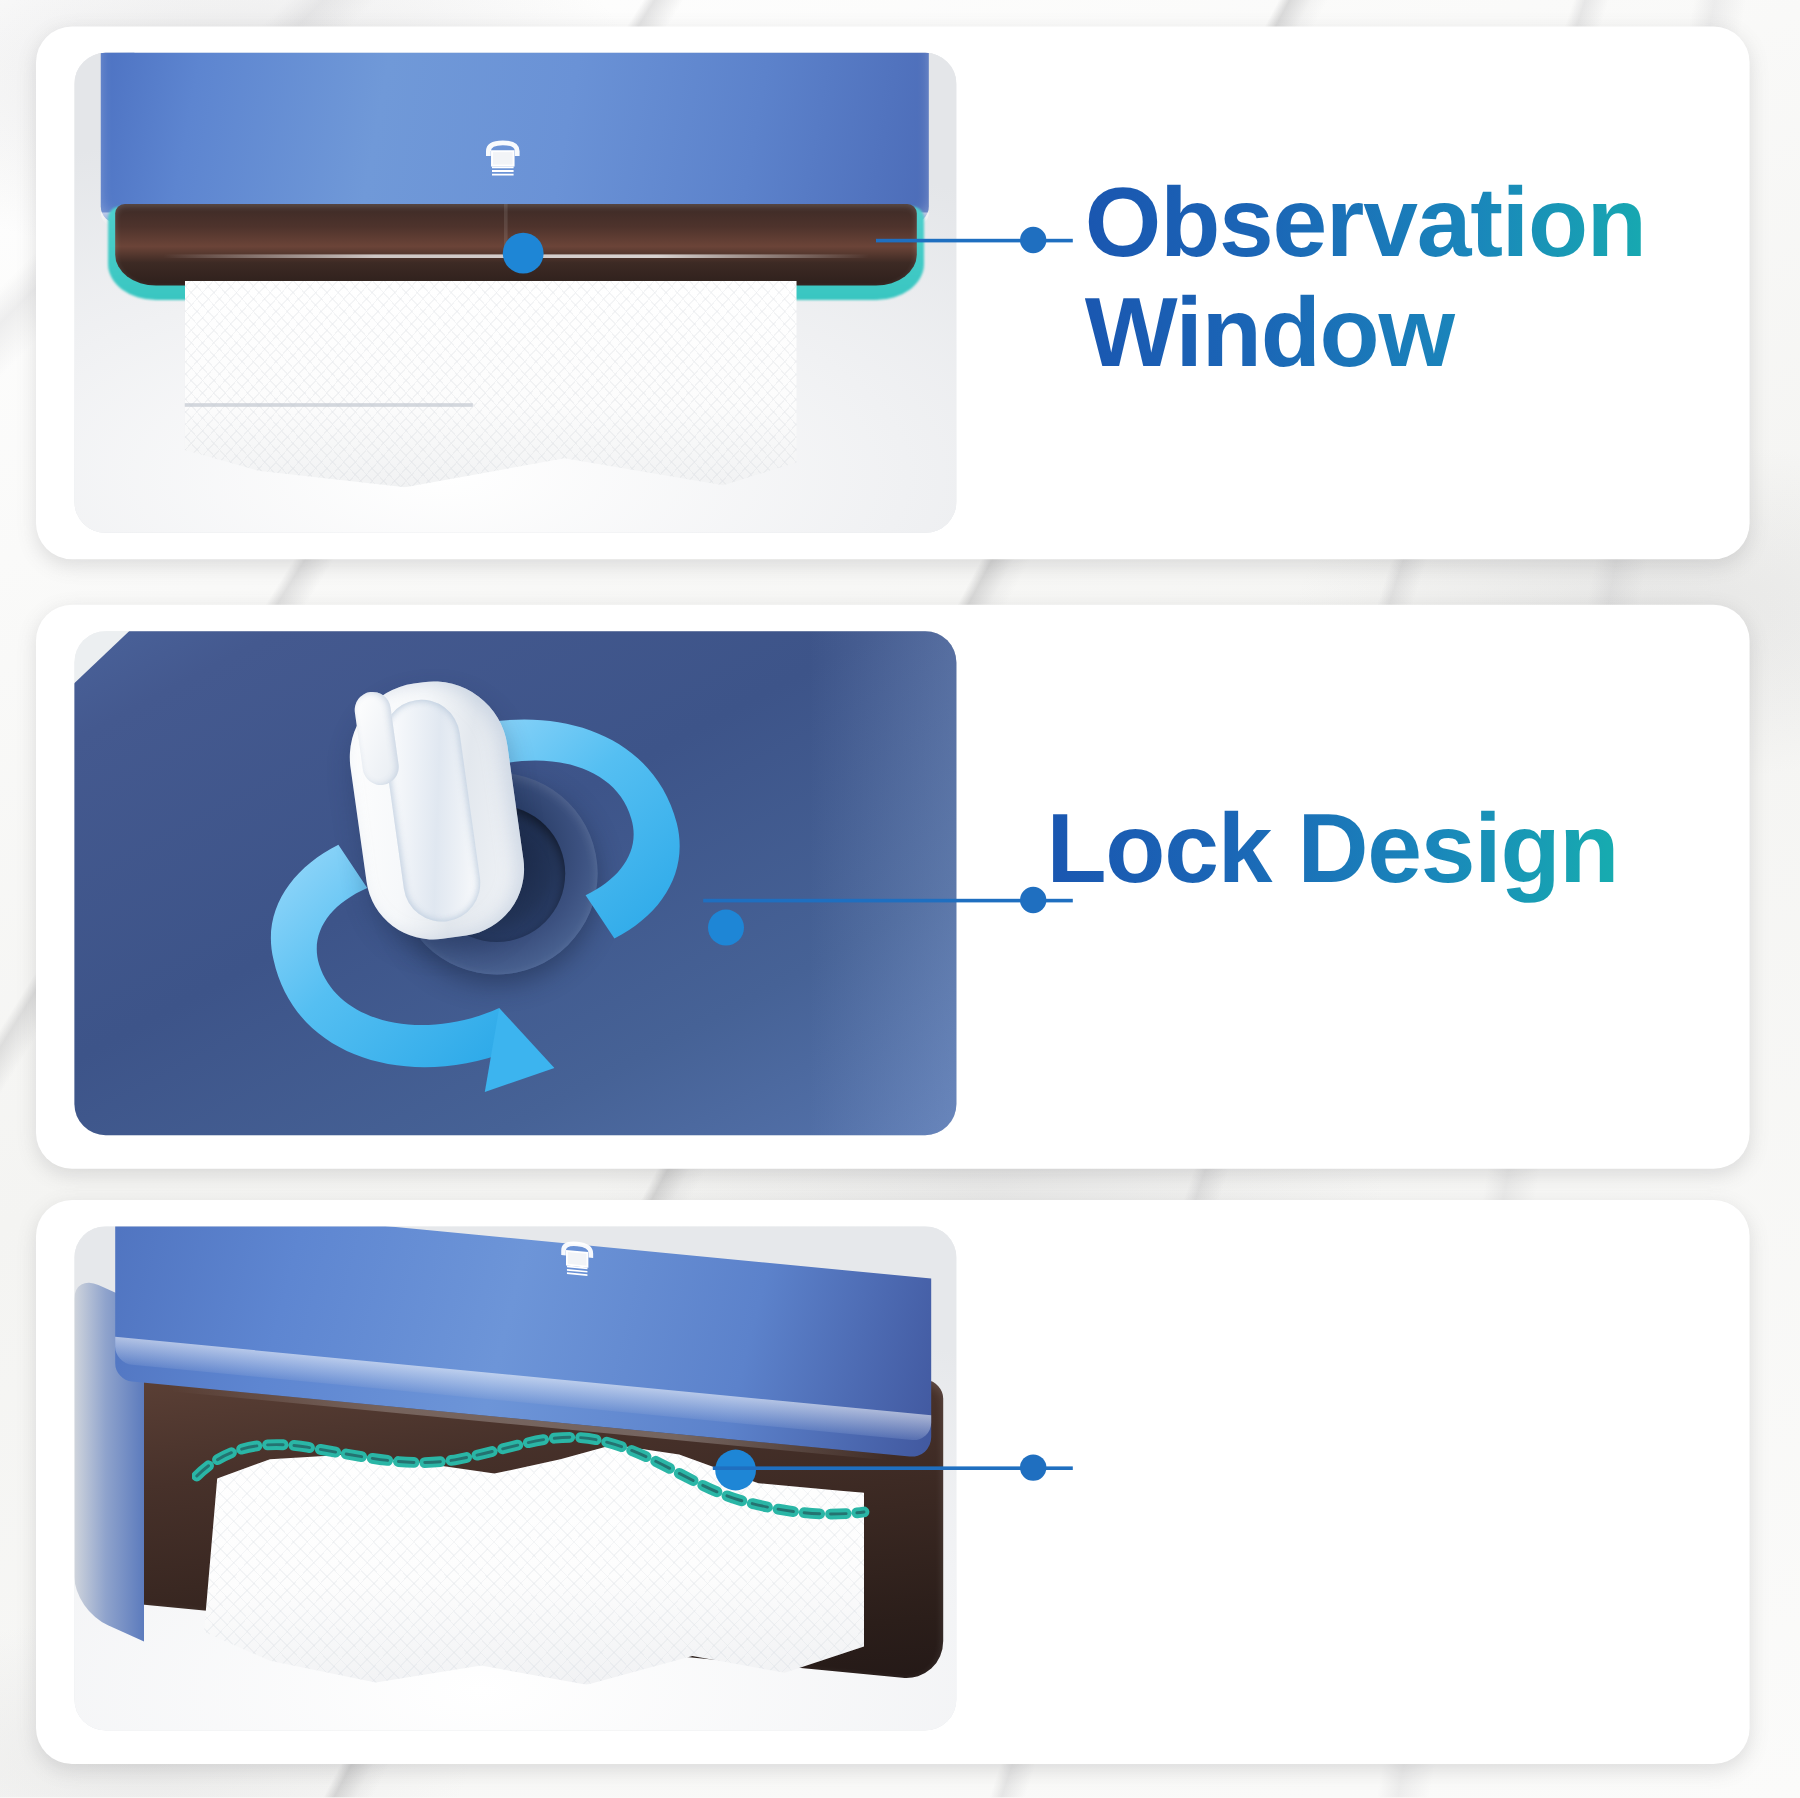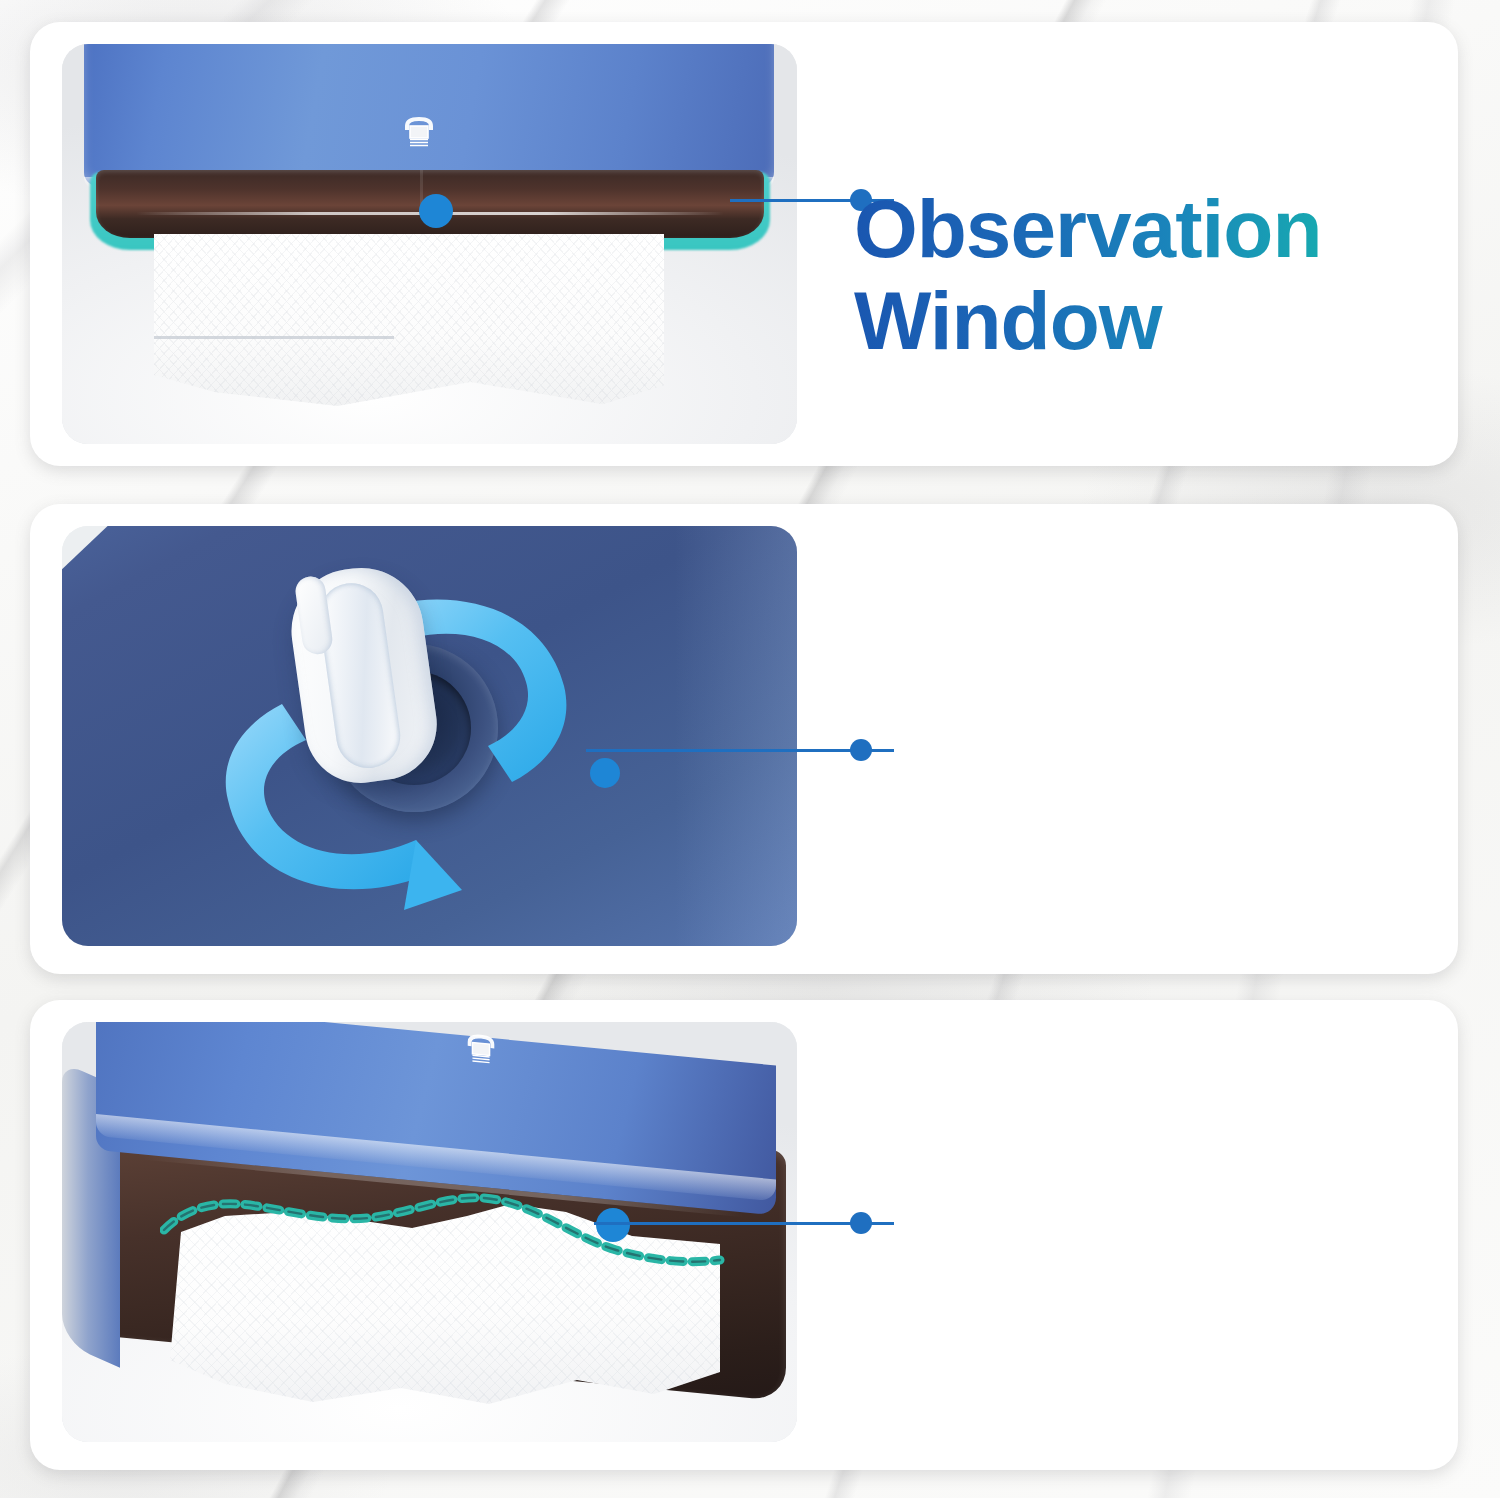--- a/index.html
+++ b/index.html
@@ -265,21 +265,21 @@
     font-size: 82px;
     line-height: 1.12;
     letter-spacing: -1px;
     background: linear-gradient(95deg, #1a56b0 0%, #1b66b6 26%, #1a86bb 55%, #17aab0 80%, #16bcb2 100%);
     -webkit-background-clip: text;
     background-clip: text;
     color: transparent;
     -webkit-text-fill-color: transparent;
     white-space: pre-line;
   }
-  #callout-1 { left: 854px; top: 140px;  width: 580px; margin-top: 43px; }
+  #callout-1 { left: 904px; top: 140px;  width: 580px; }
   #callout-2 { left: 872px; top: 662px;  width: 580px; }
   #callout-3 { left: 872px; top: 1140px; width: 590px; }
 </style>
 </head>
 <body>
 
 <div class="page">
 
   <div class="card" id="card-1">
 
@@ -347,20 +347,21 @@
         <div class="p2-knob-notch"></div>
       </div>
 
       <div class="dot-big" style="left:528px; top:232px; width:30px; height:30px;"></div>
     </div>
 
     <div class="leader" style="left:556px; top:245px; width:308px;"></div>
     <div class="dot-small" style="left:820px; top:235px;"></div>
   </div>
 
+  <div class="callout" id="callout-2">Lock Design</div>
 
   <div class="card" id="card-3">
 
     <div class="photo" id="photo-3">
       <div class="p3-wall"></div>
 
       <div class="p3-window"></div>
       <div class="p3-side"></div>
       <div class="p3-body"></div>
       <div class="p3-body-lip"></div>

